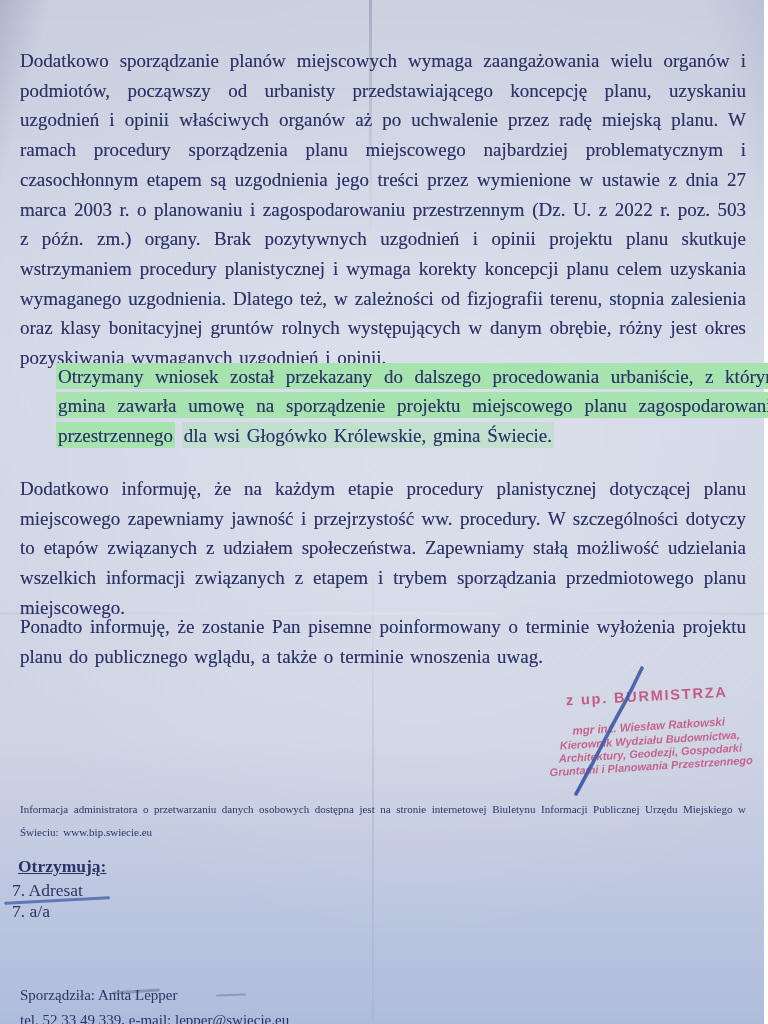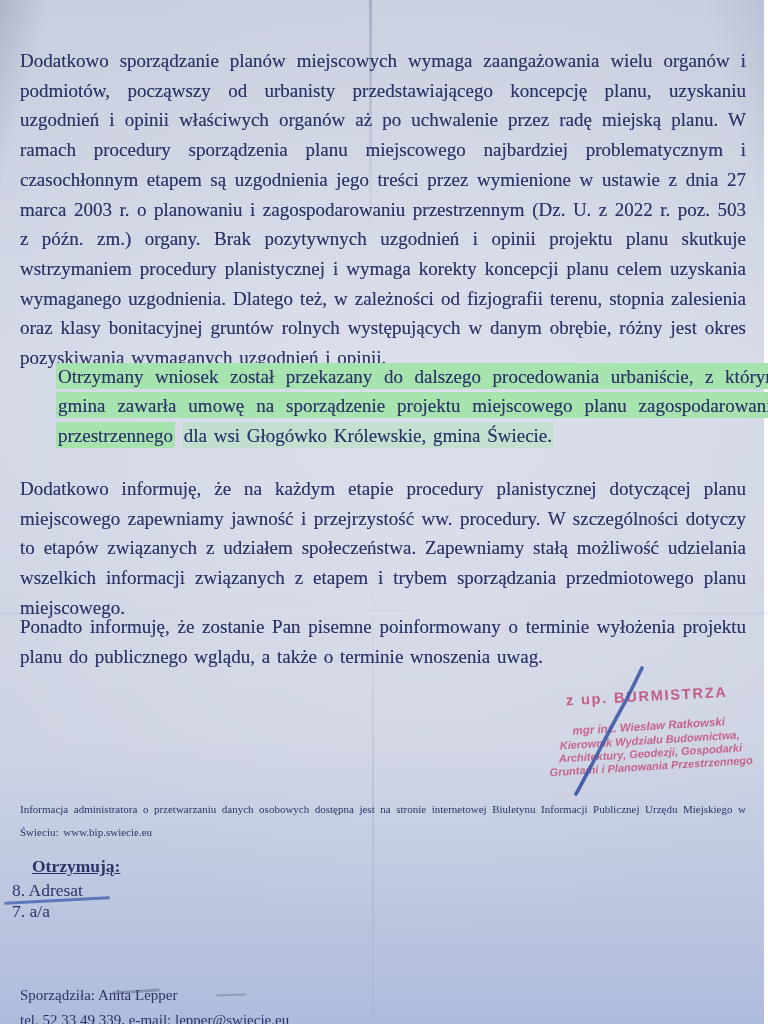--- a/index.html
+++ b/index.html
@@ -108,21 +108,21 @@
   .recipients {
     position: absolute;
     left: 12px; top: 856px;
     font-size: 17.5px;
     line-height: 21.5px;
     color: #2c3367;
   }
   .rcpt-head {
     font-weight: bold;
     text-decoration: underline;
-    margin-left: 20px;
+    margin-left: 6px;
     margin-bottom: 2px;
   }
   .pen-underline {
     position: absolute;
     left: 4px; top: 899px;
     width: 106px; height: 3px;
     background: #4563ae;
     border-radius: 2px;
     transform: rotate(-3deg);
     opacity: .8;
@@ -169,21 +169,21 @@
 
   <svg class="signature-svg" viewBox="0 0 120 145" xmlns="http://www.w3.org/2000/svg">
     <path d="M 24 132 C 40 104, 55 72, 72 42 C 78 31, 84 18, 90 6" fill="none" stroke="#3c57a6" stroke-width="3.6" stroke-linecap="round" opacity="0.88"></path>
     <path d="M 24 132 C 28 124, 33 114, 38 104" fill="none" stroke="#3c57a6" stroke-width="2.2" stroke-linecap="round" opacity="0.6"></path>
   </svg>
 
   <p class="admin-info">Informacja administratora o przetwarzaniu danych osobowych dostępna jest na stronie internetowej Biuletynu Informacji Publicznej Urzędu Miejskiego w Świeciu: www.bip.swiecie.eu</p>
 
   <div class="recipients">
     <div class="rcpt-head">Otrzymują:</div>
-    <div class="rcpt-item">8. Adresat</div>
+    <div class="rcpt-item">7. Adresat</div>
     <div class="rcpt-item">7. a/a</div>
   </div>
 
   <div class="pen-underline"></div>
 
   <div class="prepared">
     <div>Sporządziła: Anita Lepper</div>
     <div>tel. 52 33 49 339, e-mail: lepper@swiecie.eu</div>
   </div>
 

